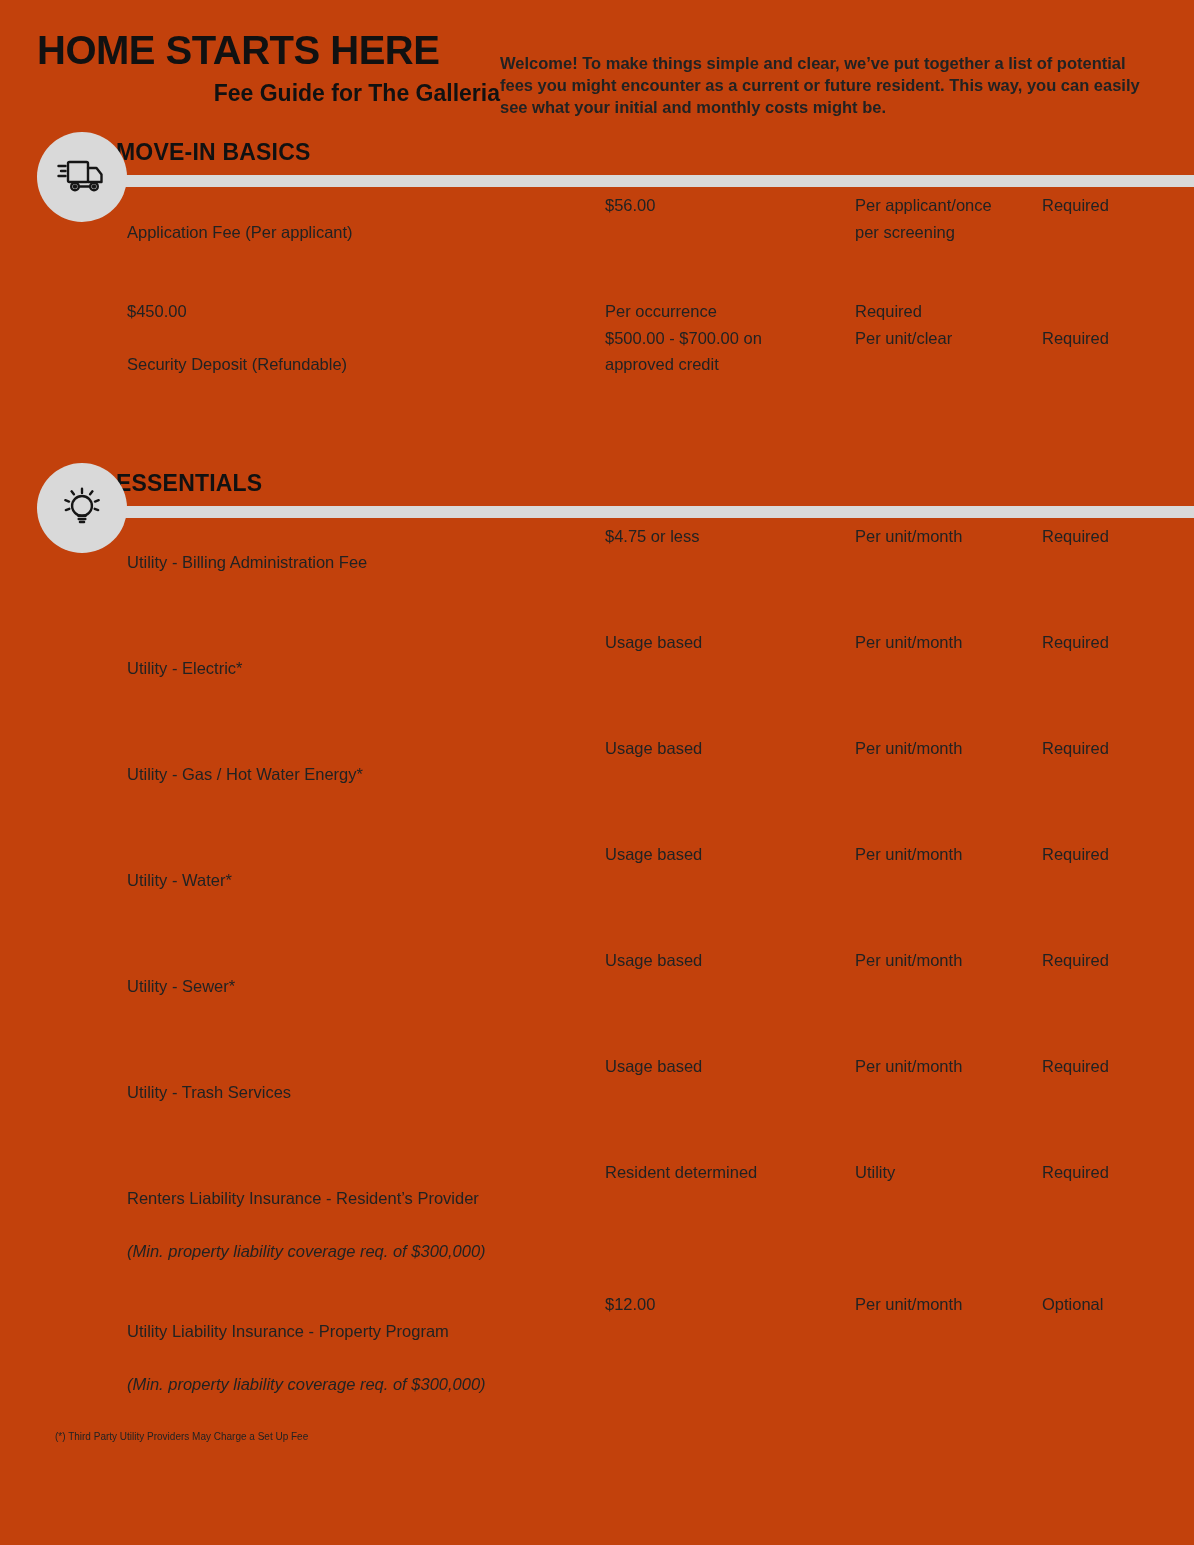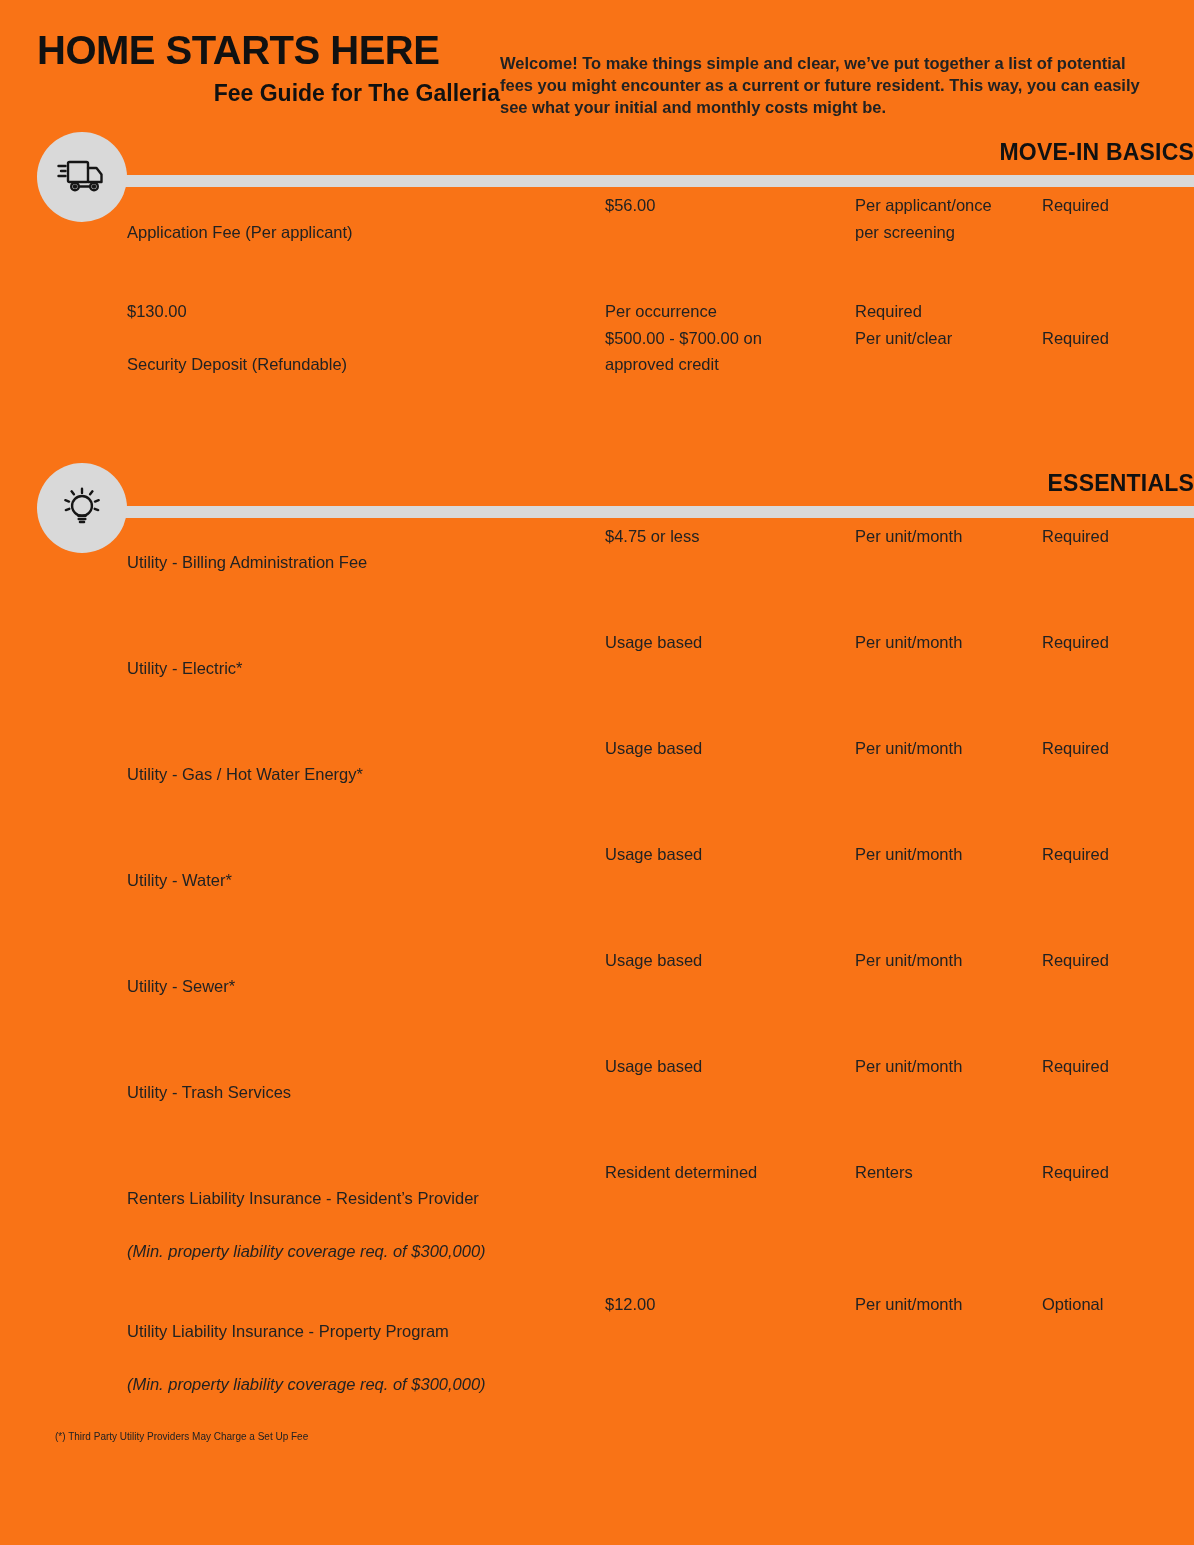--- a/index.html
+++ b/index.html
@@ -1,40 +1,40 @@
 <!DOCTYPE html>
 <html><head>
 <meta charset="utf-8">
 <style>
   html,body{margin:0;padding:0;background:#e8e8e8;}
   .page{
     position:relative;
     width:1194px;height:1545px;
     margin:0 auto;
-    background:#f97316;
+    background:#c2410c;
     color:#1d1d1f;
     font-family:"Liberation Sans","DejaVu Sans",sans-serif;
     box-sizing:border-box;
     overflow:hidden;
   }
   
   .header{display:flex;padding:28px 34px 0 37px;}
   .title-block{width:463px;flex:none;}
   .page-title{font-size:40px;font-weight:800;letter-spacing:-0.5px;line-height:1.1;color:#111;}
   .page-subtitle{font-size:23px;font-weight:700;margin-top:8px;color:#111;text-align:right;}
   .welcome{flex:1;padding-top:24px;font-size:16.5px;line-height:1.34;color:#222;font-weight:bold;}
   
   .section{position:relative;}
   .sec-1{margin-top:18px;}
   .sec-2{margin-top:36px;}
   .icon-circle{
     position:absolute;left:37px;top:-4px;width:90px;height:90px;border-radius:50%;
     background:#d9d9d9;display:flex;align-items:center;justify-content:center;z-index:1;
   }
-  .section-title{margin-left:116px;font-size:23px;font-weight:800;letter-spacing:0.2px;color:#111;line-height:32px;text-align:right;}
+  .section-title{margin-left:116px;font-size:23px;font-weight:800;letter-spacing:0.2px;color:#111;line-height:32px;}
   .section-bar{height:12px;background:#d9d9d9;margin-left:112px;margin-top:7px;}
   .rows{margin:5px 28px 0 127px;}
   .fee-row{
     display:grid;grid-template-columns:478px 250px 187px 1fr;
     font-size:16.5px;line-height:26.5px;color:#222;
   }
   .fee-row > div{white-space:pre-line;}
   .fee-note{font-style:italic;}
   .section-footnote{margin:7px 28px 0 55px;font-size:10px;color:#222;}
 </style>
@@ -75,21 +75,21 @@
       <div>Application Fee (Per applicant)</div>
       
     </div>
     <div>$56.00</div>
     <div>Per applicant/once
 per screening</div>
     <div>Required</div>
   </div>
 
   <div class="fee-row">
-    <div>$130.00</div>
+    <div>$450.00</div>
     <div>Per occurrence</div>
     <div>Required</div>
   </div>
 
   <div class="fee-row">
     <div>
       <div>Security Deposit (Refundable)</div>
       
     </div>
     <div>$500.00 - $700.00 on
@@ -173,21 +173,21 @@
     <div>Per unit/month</div>
     <div>Required</div>
   </div>
 
   <div class="fee-row">
     <div>
       <div>Renters Liability Insurance - Resident’s Provider</div>
       <div class="fee-note">(Min. property liability coverage req. of $300,000)</div>
     </div>
     <div>Resident determined</div>
-    <div>Renters</div>
+    <div>Utility</div>
     <div>Required</div>
   </div>
 
   <div class="fee-row">
     <div>
       <div>Utility Liability Insurance - Property Program</div>
       <div class="fee-note">(Min. property liability coverage req. of $300,000)</div>
     </div>
     <div>$12.00</div>
     <div>Per unit/month</div>

